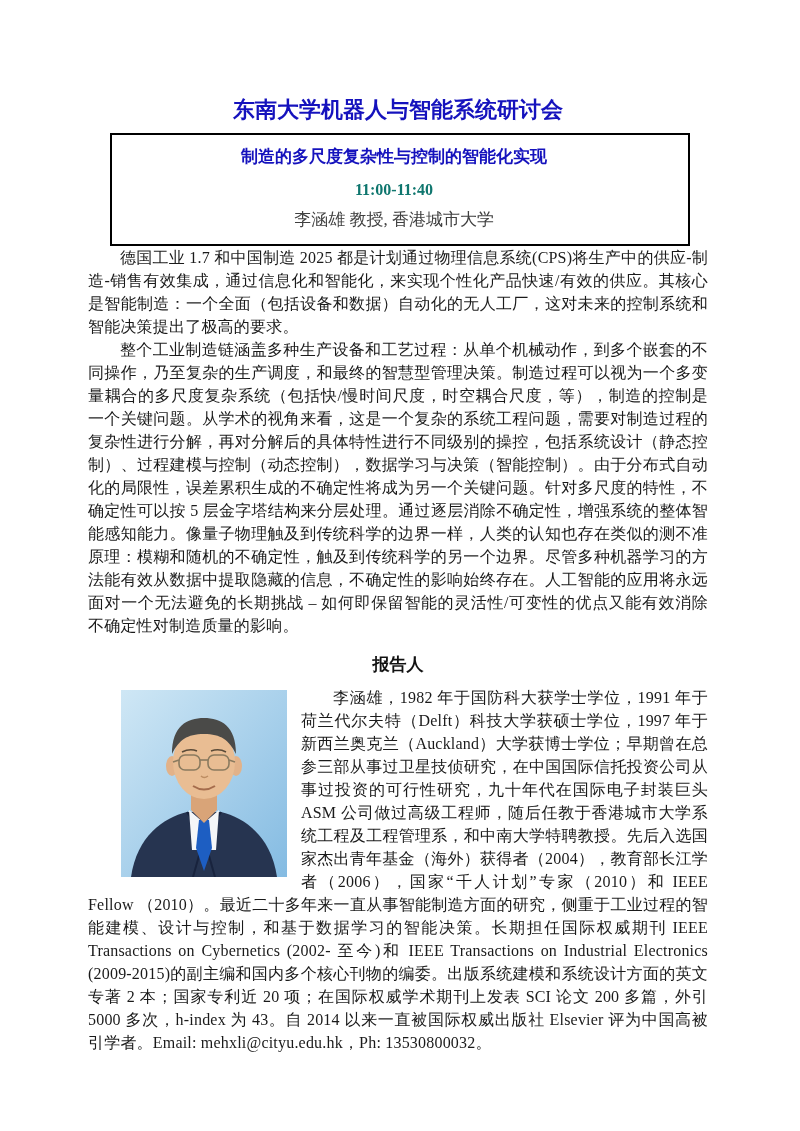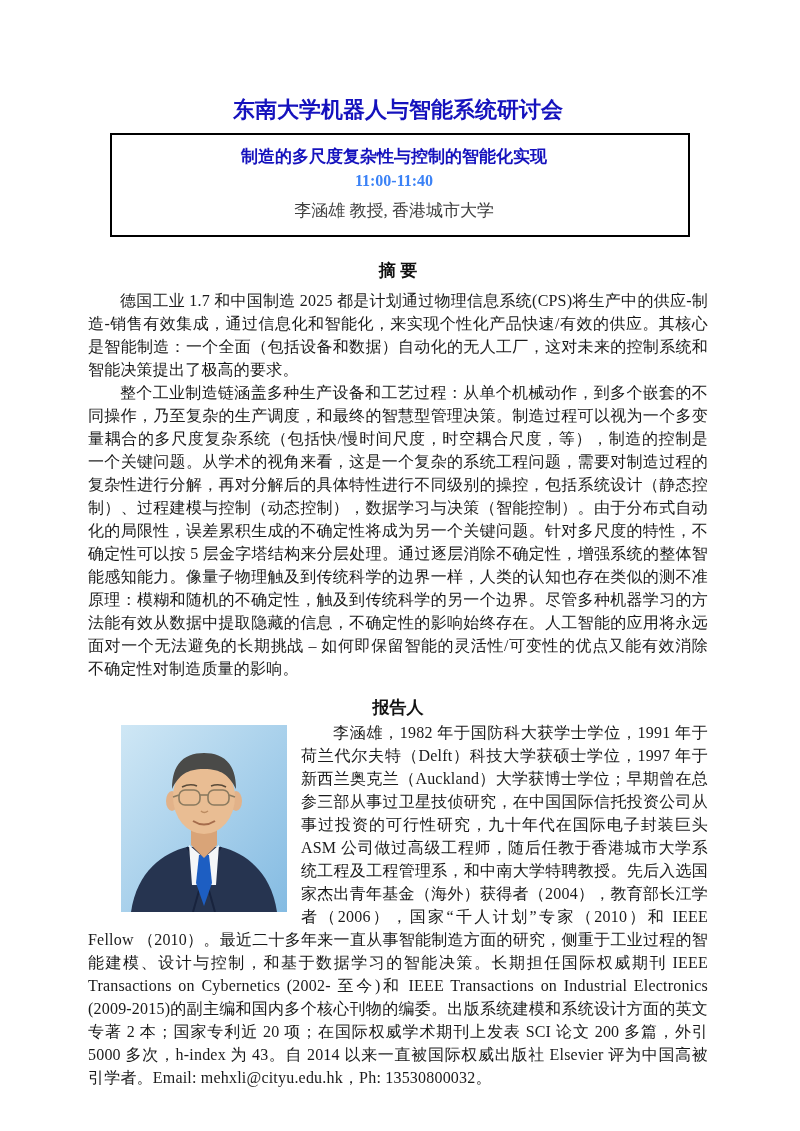--- a/index.html
+++ b/index.html
@@ -30,41 +30,42 @@
     text-align: center;
   }
   .talk-title {
     font-family: "Liberation Sans", "DejaVu Sans", sans-serif;
     font-weight: bold;
     font-size: 17px;
     line-height: 24px;
     color: #1512bd;
   }
   .talk-time {
+    margin-top: 9px;
     font-weight: bold;
     font-size: 16px;
     line-height: 23px;
-    color: #3b82f6;
+    color: #0f766e;
   }
   .talk-speaker {
     margin-top: 7px;
     font-size: 17px;
     line-height: 24px;
     color: #404040;
   }
   .section-heading {
     margin: 22px 0 6px 0;
     text-align: center;
     font-family: "Liberation Sans", "DejaVu Sans", sans-serif;
     font-weight: bold;
     font-size: 17px;
     line-height: 24px;
     color: #111111;
   }
-  .section-heading.speaker { margin-top: 16px; margin-bottom: 1px; }
+  .section-heading.speaker { margin-top: 16px; margin-bottom: 9px; }
   .body-text {
     margin: 0;
     font-size: 16px;
     line-height: 23px;
     letter-spacing: 0.2px;
     text-align: justify;
     text-indent: 2em;
     color: #1a1a1a;
   }
   .bio-block {  }
@@ -82,21 +83,20 @@
 <div class="page">
 
   <h1 class="main-title">东南大学机器人与智能系统研讨会</h1>
 
   <div class="info-box">
     <div class="talk-title">制造的多尺度复杂性与控制的智能化实现</div>
     <div class="talk-time">11:00-11:40</div>
     <div class="talk-speaker">李涵雄 教授, 香港城市大学</div>
   </div>
 
-  <h2 class="section-heading">摘 要</h2>
 
   <p class="body-text">德国工业 1.7 和中国制造 2025 都是计划通过物理信息系统(CPS)将生产中的供应-制造-销售有效集成，通过信息化和智能化，来实现个性化产品快速/有效的供应。其核心是智能制造：一个全面（包括设备和数据）自动化的无人工厂，这对未来的控制系统和智能决策提出了极高的要求。</p>
 
   <p class="body-text">整个工业制造链涵盖多种生产设备和工艺过程：从单个机械动作，到多个嵌套的不同操作，乃至复杂的生产调度，和最终的智慧型管理决策。制造过程可以视为一个多变量耦合的多尺度复杂系统（包括快/慢时间尺度，时空耦合尺度，等），制造的控制是一个关键问题。从学术的视角来看，这是一个复杂的系统工程问题，需要对制造过程的复杂性进行分解，再对分解后的具体特性进行不同级别的操控，包括系统设计（静态控制）、过程建模与控制（动态控制），数据学习与决策（智能控制）。由于分布式自动化的局限性，误差累积生成的不确定性将成为另一个关键问题。针对多尺度的特性，不确定性可以按 5 层金字塔结构来分层处理。通过逐层消除不确定性，增强系统的整体智能感知能力。像量子物理触及到传统科学的边界一样，人类的认知也存在类似的测不准原理：模糊和随机的不确定性，触及到传统科学的另一个边界。尽管多种机器学习的方法能有效从数据中提取隐藏的信息，不确定性的影响始终存在。人工智能的应用将永远面对一个无法避免的长期挑战 – 如何即保留智能的灵活性/可变性的优点又能有效消除不确定性对制造质量的影响。</p>
 
   <h2 class="section-heading speaker">报告人</h2>
 
   <div class="body-text bio-block">
     <span class="photo">
       <svg viewBox="0 0 166 187" width="166" height="187">

